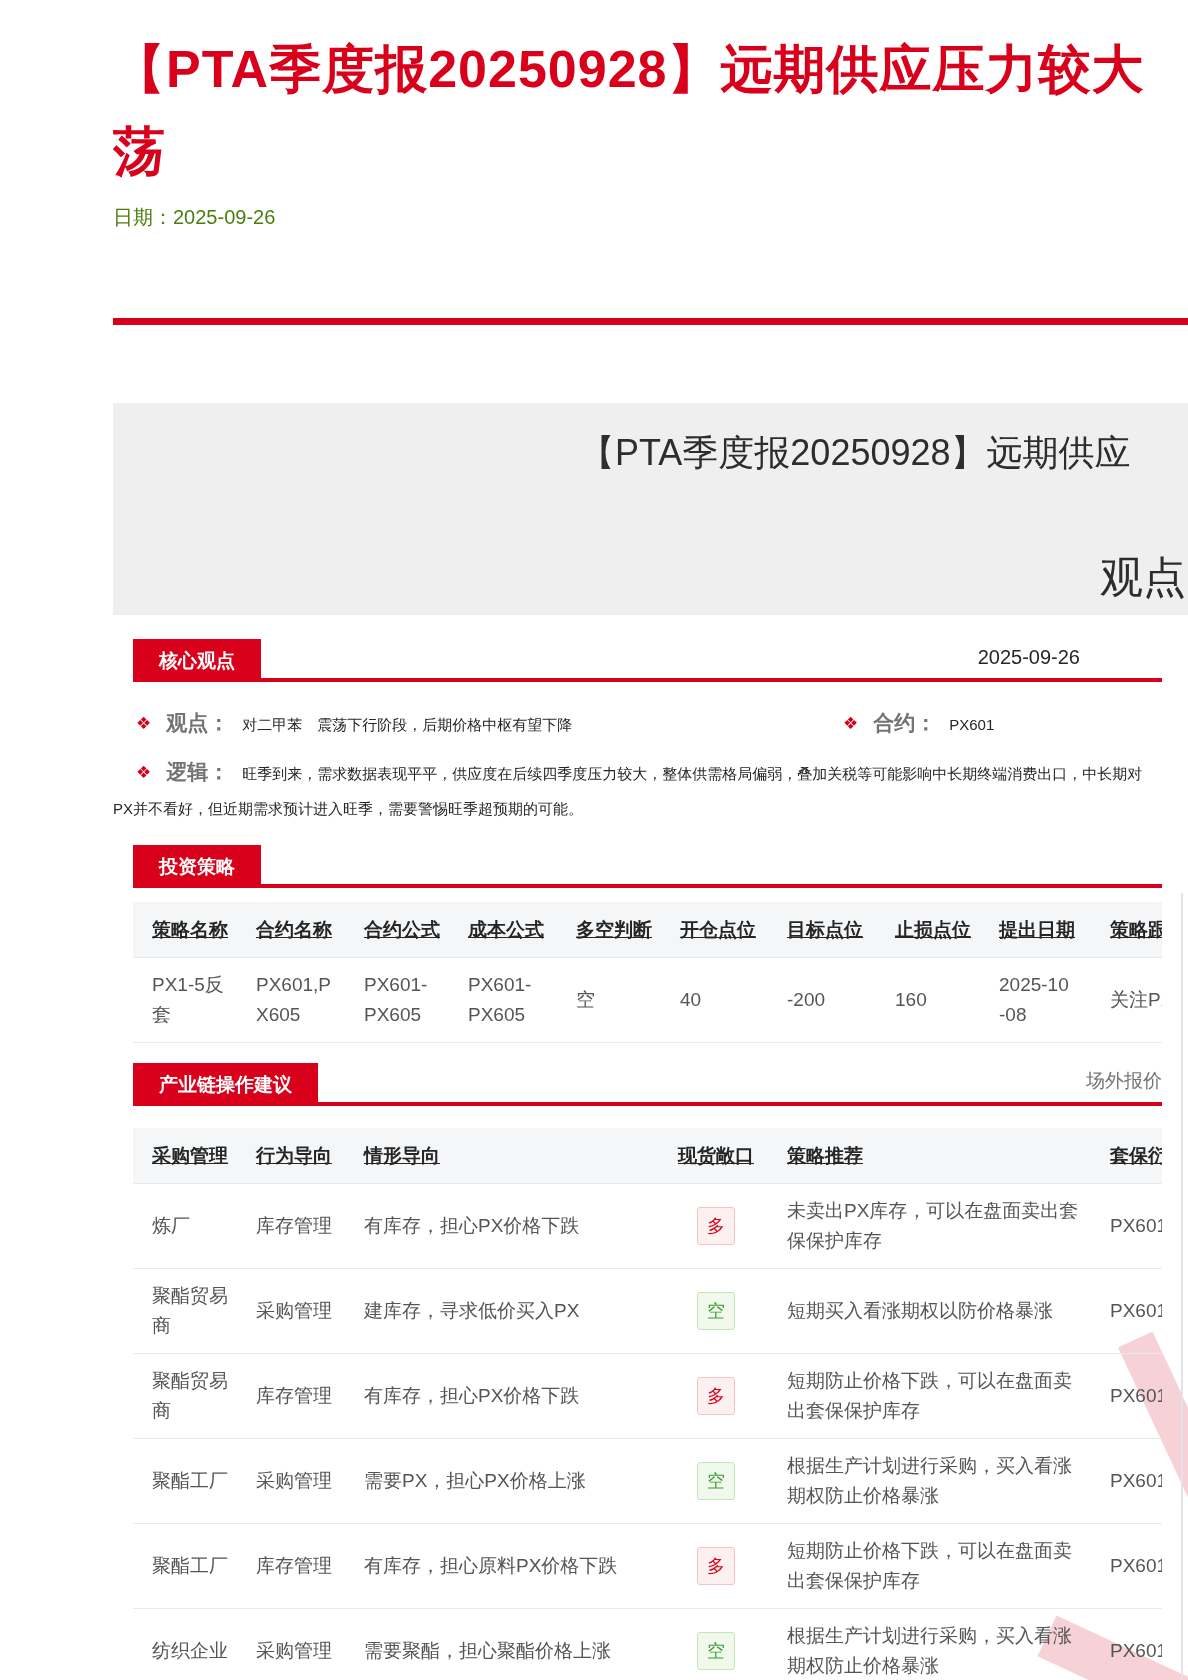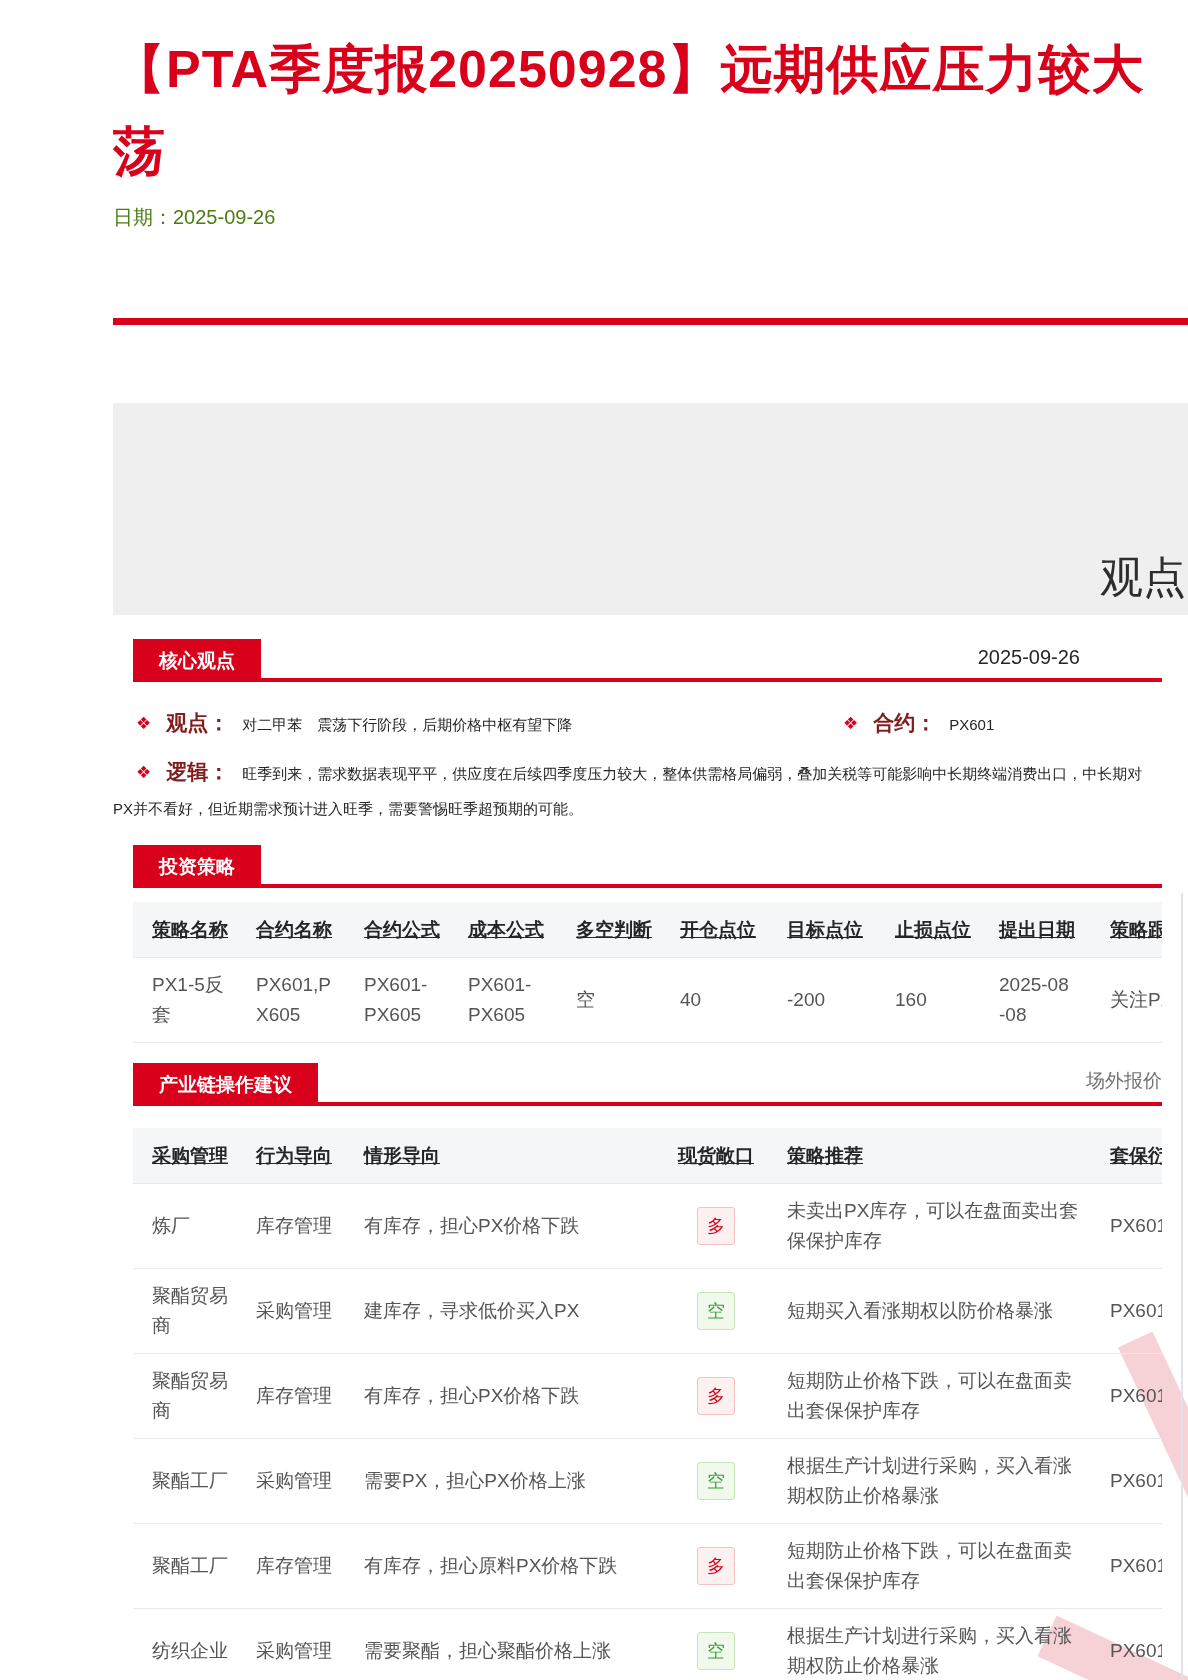--- a/index.html
+++ b/index.html
@@ -23,21 +23,21 @@
   #banner-sub{position:absolute;left:987px;top:146px;font-size:43px;white-space:nowrap;}
 
   
   .section-badge{position:absolute;left:133px;height:43px;line-height:43px;padding:0 26px;
                  background:#d9001b;color:#fff;font-size:19px;font-weight:bold;}
   .section-line{position:absolute;left:133px;width:1029px;height:4px;background:#d9001b;}
 
   #core-date{top:646px;right:108px;font-size:20px;color:#262626;}
 
   .bullet{color:#d9001b;font-size:17px;vertical-align:1px;}
-  .kv-label{color:#7f1d1d;font-weight:bold;font-size:21px;margin-left:15px;text-align:right;}
+  .kv-label{color:#737373;font-weight:bold;font-size:21px;margin-left:15px;text-align:right;}
   .kv-value{color:#262626;font-size:15px;margin-left:13px;}
   #view-row{left:136px;top:707px;line-height:32px;white-space:nowrap;}
   #contract-group{left:843px;top:707px;line-height:32px;white-space:nowrap;}
   #logic-para{left:113px;top:755px;width:1049px;font-size:21px;line-height:33px;color:#262626;}
   #logic-para .bullet{margin-left:23px;}
 
   #otc-link{top:1068px;right:26px;font-size:19px;color:#737373;cursor:pointer;}
 
   
   .table-wrap{position:absolute;left:133px;width:1029px;overflow:hidden;}
@@ -72,20 +72,21 @@
   <div class="abs" id="main-title">
     <div>【PTA季度报20250928】远期供应压力较大</div>
     <div>荡</div>
   </div>
 
   <div class="abs" id="top-date"><span>日期：</span><span>2025-09-26</span></div>
 
   <div class="abs" id="top-divider"></div>
 
   <div class="abs" id="banner">
+    <div id="banner-title">【PTA季度报20250928】远期供应</div>
     <div id="banner-sub">观点</div>
   </div>
 
   <div class="section-badge" style="top:639px;">核心观点</div>
   <div class="section-line" style="top:678px;"></div>
   <div class="abs" id="core-date">2025-09-26</div>
 
   <div class="abs" id="view-row">
     <span class="bullet">❖</span><span class="kv-label">观点：</span><span class="kv-value">对二甲苯　震荡下行阶段，后期价格中枢有望下降</span>
   </div>
@@ -130,21 +131,21 @@
         <tbody>
           <tr>
             <td>PX1-5反套</td>
             <td>PX601,PX605</td>
             <td>PX601-PX605</td>
             <td>PX601-PX605</td>
             <td>空</td>
             <td>40</td>
             <td>-200</td>
             <td>160</td>
-            <td>2025-08-08</td>
+            <td>2025-10-08</td>
             <td>关注PX601</td>
           </tr>
         </tbody>
       </table>
   </div>
 
   <div class="section-badge" style="top:1063px;">产业链操作建议</div>
   <div class="section-line" style="top:1102px;"></div>
   <div class="abs" id="otc-link">场外报价</div>
 

